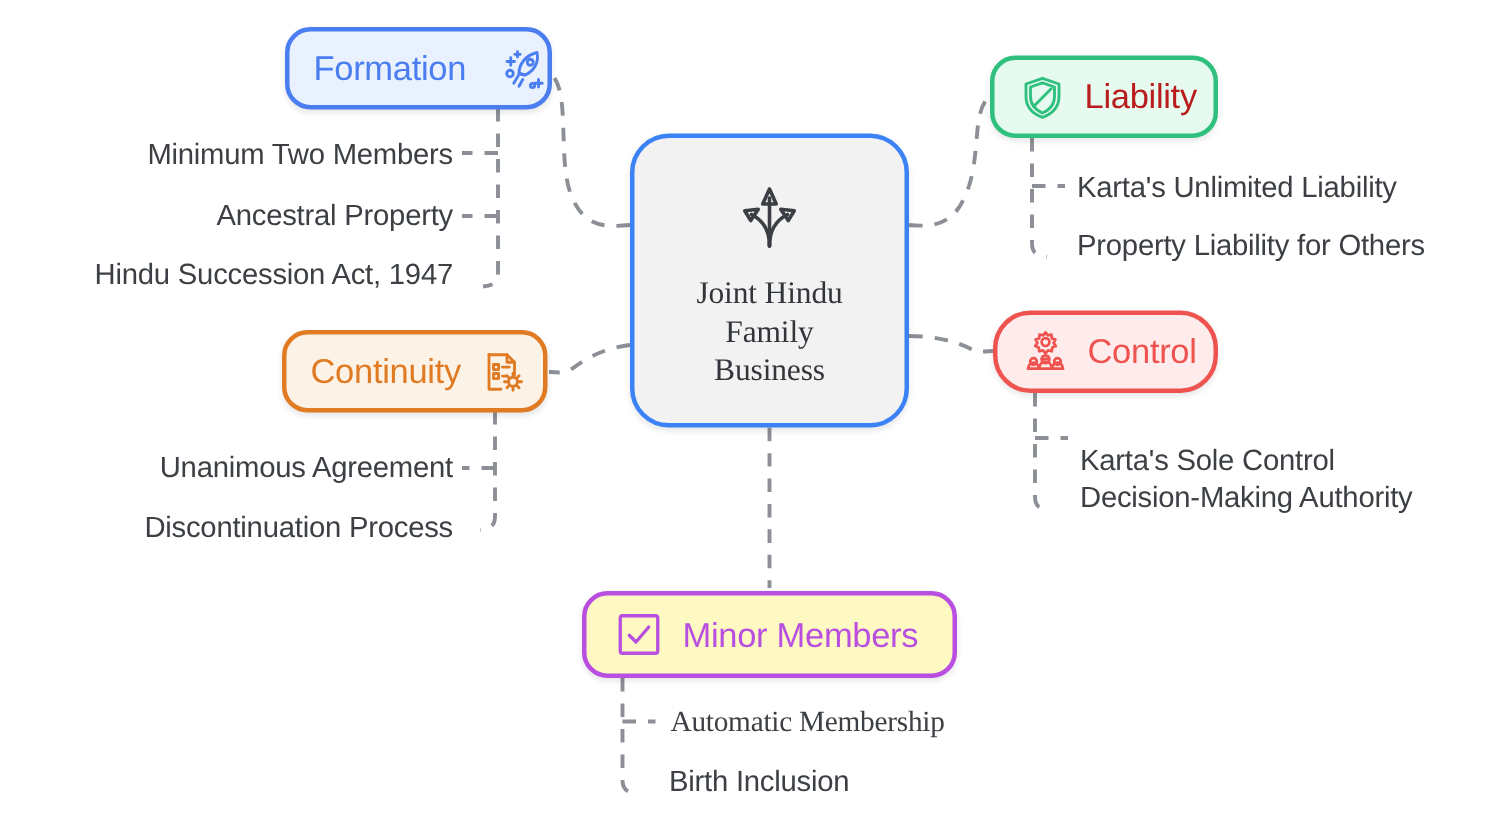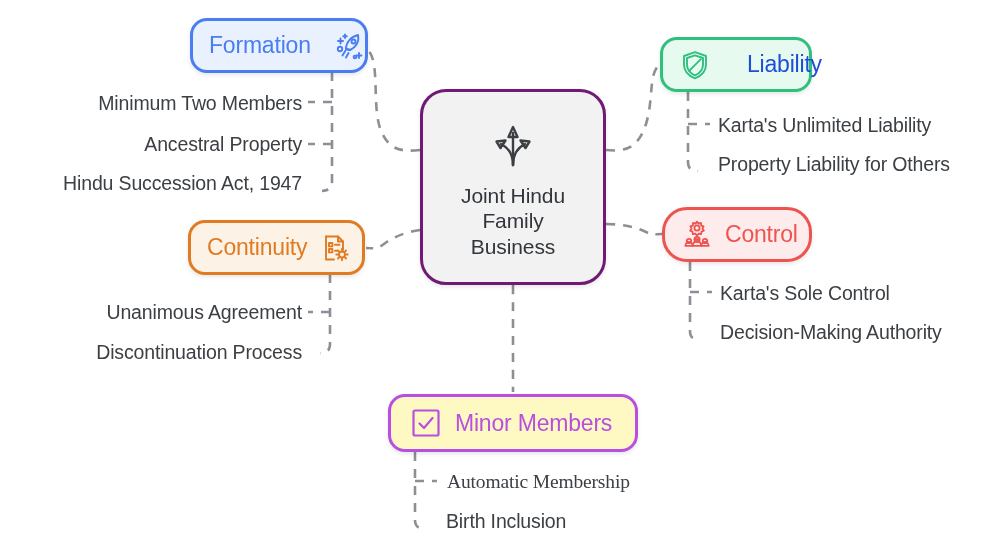--- a/index.html
+++ b/index.html
@@ -27,28 +27,29 @@
   }
 
   
   .center-node {
     position: absolute;
     left: 420px;
     top: 89px;
     width: 186px;
     height: 196px;
     box-sizing: border-box;
-    border: 3px solid #701a75;
+    border: 3px solid #3b82f6;
     border-radius: 26px;
     background: #f2f2f2;
     display: flex;
     flex-direction: column;
     align-items: center;
     justify-content: center;
     box-shadow: 0 2px 4px rgba(0,0,0,0.10);
+    font-family: Liberation Serif, serif;
   }
   .center-icon {
     margin-bottom: 8px;
   }
   .center-label {
     font-size: 21px;
     line-height: 1.22;
     color: #32363b;
     text-align: center;
     letter-spacing: -0.1px;
@@ -198,21 +199,21 @@
   <div class="branch order-icon-first" style="left:660px; top:37px; width:152px; height:55px; border-color:#2fc07f; background:#e6faf0; padding:0 16px;">
     <span class="branch-icon">
       <svg width="32" height="32" viewBox="0 0 32 32" xmlns="http://www.w3.org/2000/svg">
         <g fill="none" stroke="#2fc07f" stroke-width="1.9" stroke-linecap="round" stroke-linejoin="round">
           <path d="M16 3.2 L27 7 L27 15.5 C27 22.5 22 27 16 29.3 C10 27 5 22.5 5 15.5 L5 7 Z"></path>
           <path d="M16 6.3 L24 9 L24 15.4 C24 20.8 20.4 24.4 16 26.3 C11.6 24.4 8 20.8 8 15.4 L8 9 Z"></path>
           <path d="M10.2 21.8 L21.8 10.2"></path>
         </g>
       </svg>
     </span>
-    <span class="branch-label" style="color:#1d4ed8;margin-left:24px;">Liability</span>
+    <span class="branch-label" style="color:#b91c1c;">Liability</span>
   </div>
   <div class="leaf leaf-right" style="left:718px; top:114px;">Karta's Unlimited Liability</div>
   <div class="leaf leaf-right" style="left:718px; top:153px;">Property Liability for Others</div>
 
   <div class="branch order-icon-first" style="left:662px; top:207px; width:150px; height:55px; border-color:#ef5350; background:#fdeceb; padding:0 16px;border-radius:25px;">
     <span class="branch-icon">
       <svg width="32" height="32" viewBox="0 0 32 32" xmlns="http://www.w3.org/2000/svg">
         <g fill="none" stroke="#ef5350" stroke-width="1.8" stroke-linecap="round" stroke-linejoin="round">
           <circle cx="16" cy="9" r="2.6"></circle>
           <path d="M16 2.6 L17.5 4.6 L20 4 L20.2 6.6 L22.6 7.3 L21.4 9.6 L22.9 11.7 L20.5 12.7
@@ -223,21 +224,21 @@
           <circle cx="24" cy="22" r="2.2"></circle>
           <path d="M20.3 26.8 C20.8 24.2 22.2 22.8 24 22.8 C25.8 22.8 27.2 24.2 27.7 26.8 Z"></path>
           <circle cx="16" cy="20.5" r="2.6"></circle>
           <path d="M11.6 26.8 C12.2 23.5 14 22 16 22 C18 22 19.8 23.5 20.4 26.8 Z"></path>
           <path d="M13.7 20.2 L18.3 20.2"></path>
         </g>
       </svg>
     </span>
     <span class="branch-label" style="color:#ef5350;">Control</span>
   </div>
-  <div class="leaf leaf-right" style="left:720px; top:282px;text-align:center;">Karta's Sole Control</div>
+  <div class="leaf leaf-right" style="left:720px; top:296px;text-align:center;">Karta's Sole Control</div>
   <div class="leaf leaf-right" style="left:720px; top:321px;">Decision-Making Authority</div>
 
   <div class="branch order-icon-first" style="left:388px; top:394px; width:250px; height:58px; border-color:#b84fe0; background:#fef9c3; padding:0 18px;">
     <span class="branch-icon">
       <svg width="34" height="34" viewBox="0 0 34 34" xmlns="http://www.w3.org/2000/svg">
         <g fill="none" stroke="#b84fe0" stroke-width="2.2" stroke-linecap="round" stroke-linejoin="round">
           <rect x="4.5" y="4.5" width="25" height="25" rx="1.5"></rect>
           <path d="M10.5 17.5 L15 22 L23.5 12"></path>
         </g>
       </svg>

